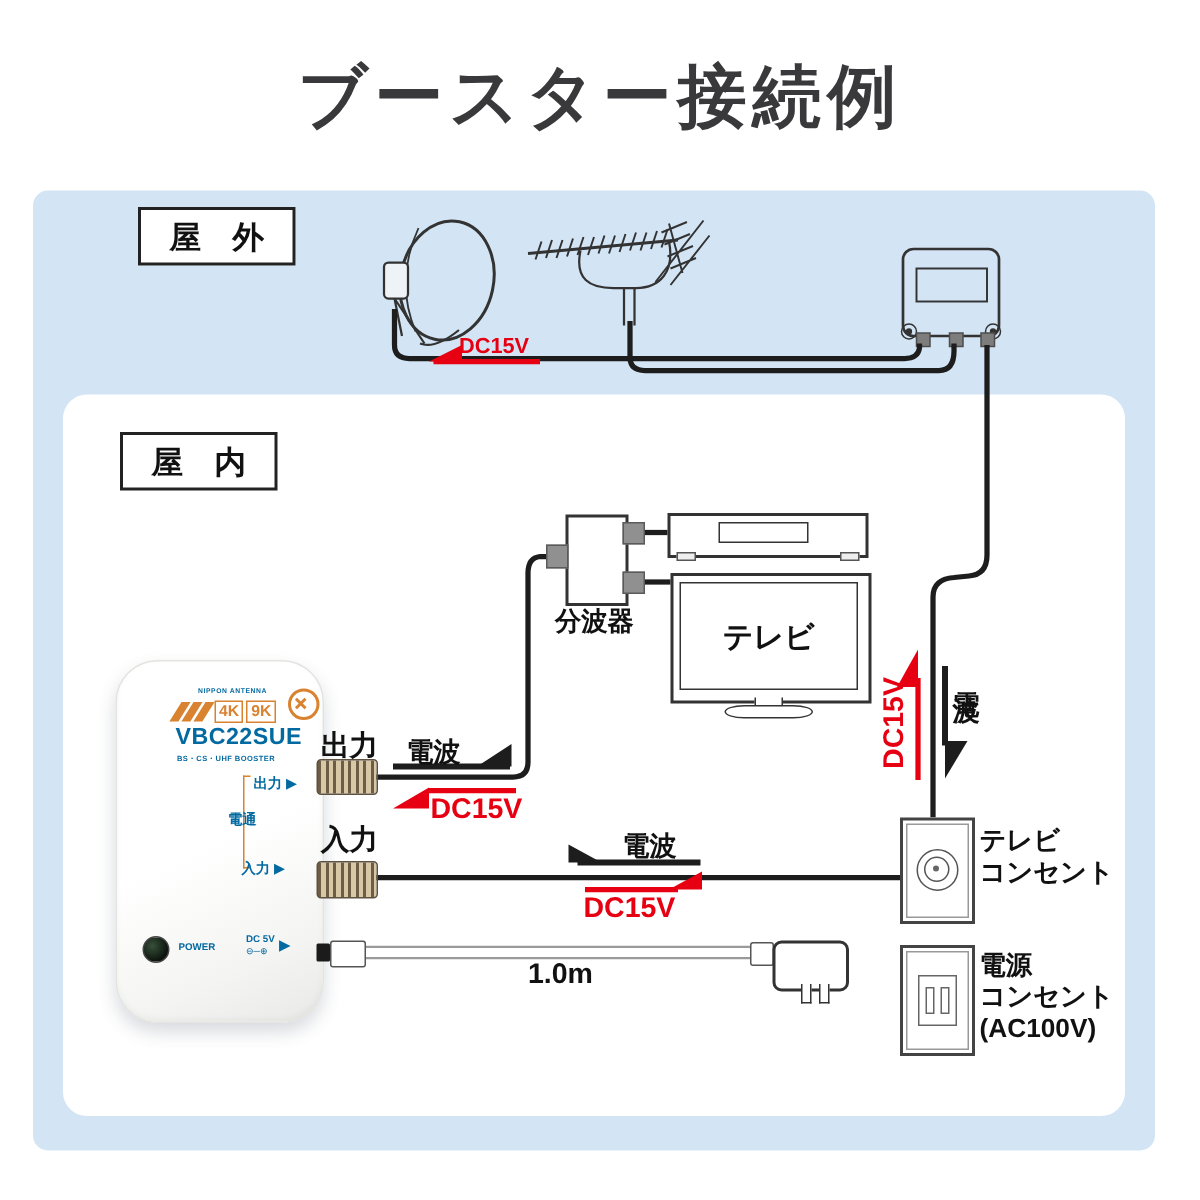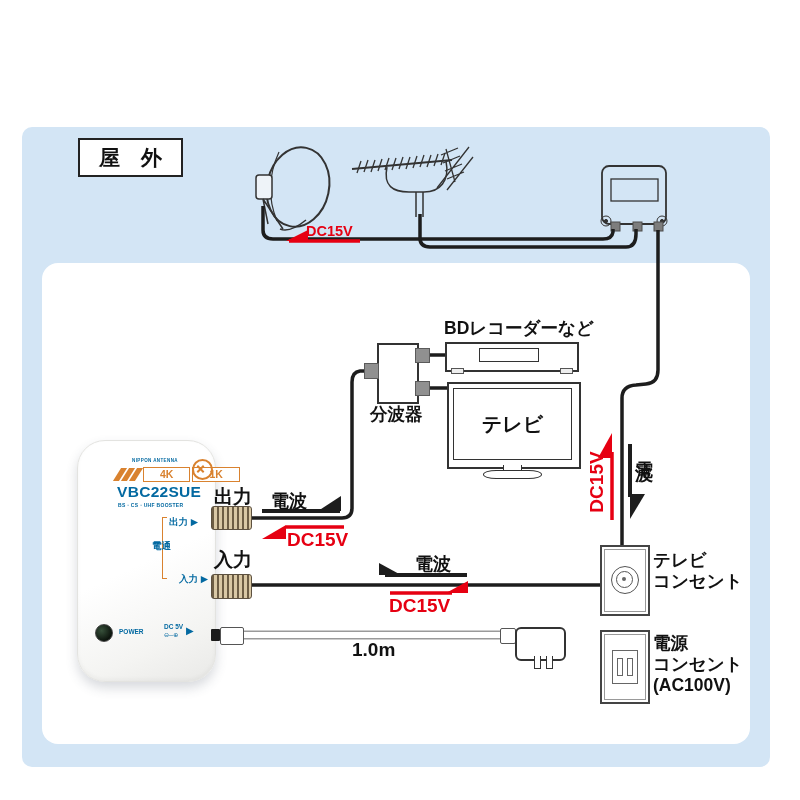--- a/index.html
+++ b/index.html
@@ -16,21 +16,21 @@
   svg.overlay{left:0;top:0;pointer-events:none;}
   
   .booster{left:77px;top:440px;width:137px;height:240px;border-radius:28px;
            background:linear-gradient(155deg,#ffffff 50%,#f4f4f2 80%,#e9e9e7);
            border:1px solid #e3e3e0;box-shadow:0 6px 12px rgba(60,70,90,.20), inset 0 -2px 4px rgba(0,0,0,.04);}
   .o{color:#0369a1;}
   .brand{left:116px;top:458px;width:78px;text-align:center;font-size:4.5px;font-weight:bold;letter-spacing:.4px;}
   .logo-row{left:117px;top:467px;display:flex;align-items:center;height:15px;}
   .slash{width:6px;height:13px;background:#d9822f;transform:skewX(-32deg);margin-right:2px;}
   .kbox{border:1.5px solid #d9822f;color:#d9822f;font-size:10.5px;font-weight:bold;
-        height:13px;line-height:13px;padding:0 16px;margin-left:2px;background:#fff;text-align:right;}
+        height:13px;line-height:13px;padding:0 2px;margin-left:2px;background:#fff;text-align:right;}
   .ticon{left:192px;top:459px;width:17px;height:17px;border:2px solid #d9822f;border-radius:50%;}
   .ticon i{position:absolute;left:2px;top:6.5px;width:9px;height:2px;background:#d9822f;display:block;}
   .ticon i.r1{transform:rotate(45deg);} .ticon i.r2{transform:rotate(-45deg);}
   .model{left:117px;top:483px;font-size:15.5px;font-weight:bold;letter-spacing:.3px;}
   .subt{left:118px;top:502px;font-size:5px;font-weight:bold;letter-spacing:.3px;}
   .bracket-v{left:162px;top:517px;width:1.2px;height:62px;background:#d9822f;}
   .bracket-a{width:5px;height:1.2px;background:#d9822f;}
   .ptext{font-size:9.5px;font-weight:bold;}
   .led{left:95px;top:624px;width:16px;height:16px;border-radius:50%;
        background:radial-gradient(circle at 35% 35%,#37503a,#0c140d 70%);border:1px solid #444;}
@@ -70,26 +70,30 @@
   .slot{position:absolute;top:7px;width:4px;height:16px;border:1px solid #666;background:#fff;}
   
   .ac-body{left:515px;top:627px;width:47px;height:30px;background:#fff;border:2px solid #333;border-radius:6px;}
   .prong{width:5px;height:12px;background:#fff;border:1.5px solid #333;border-top:none;}
 </style>
 </head>
 <body>
 
 <div class="page">
 
+  <div class="abs title">ブースター接続例</div>
 
   <div class="abs zone-outdoor"></div>
   <div class="abs zone-indoor"></div>
 
-  <div class="abs zone-label" style="left:78px;top:138px;text-align:right;">
+  <div class="abs zone-label" style="left:92px;top:138px;text-align:right;">
     <span>屋　外</span>
+  </div>
+  <div class="abs zone-label" style="left:80px;top:288px;">
+    <span>屋　内</span>
   </div>
 
   <svg class="abs overlay" width="800" height="800" viewBox="0 0 800 800">
 
     <g stroke="#333" fill="none">
       <ellipse cx="298" cy="187" rx="31" ry="40" transform="rotate(12 298 187)" stroke-width="2"></ellipse>
       <path d="M279,152 Q263,187 277,221" stroke-width="1.2"></path>
       <rect x="256" y="175" width="16" height="24" rx="3" fill="#eef3f8" stroke-width="1.5"></rect>
       <path d="M263,199 L268,224 M263,199 L283,229 M306,220 Q290,233 280,229" stroke-width="1.5"></path>
     </g>
@@ -149,34 +153,34 @@
     </g>
   </svg>
 
   <div class="abs booster"></div>
   <div class="abs brand o">NIPPON ANTENNA</div>
   <div class="abs logo-row">
     <span class="slash"></span>
     <span class="slash"></span>
     <span class="slash"></span>
     <span class="kbox">4K</span>
-    <span class="kbox">1K</span>
+    <span class="kbox">9K</span>
   </div>
   <div class="abs ticon">
       <i class="r1"></i>
       <i class="r2"></i>
     </div>
   <div class="abs model o">VBC22SUE</div>
   <div class="abs subt o">BS・CS・UHF BOOSTER</div>
   <div class="abs bracket-v"></div>
   <div class="abs bracket-a" style="left:162px;top:517px;"></div>
   <div class="abs bracket-a" style="left:162px;top:578px;"></div>
   <div class="abs ptext o" style="left:169px;top:516px;">出力 ▶</div>
   <div class="abs ptext o" style="left:152px;top:540px;">電通</div>
-  <div class="abs ptext o" style="left:179px;top:573px;">入力 ▶</div>
+  <div class="abs ptext o" style="left:161px;top:573px;">入力 ▶</div>
   <div class="abs led"></div>
   <div class="abs tinytext o" style="left:119px;top:628px;">POWER</div>
   <div class="abs tinytext o" style="left:164px;top:623px;">DC 5V</div>
   <div class="abs o" style="left:164px;top:631px;font-size:6px;">⊖─⊕</div>
   <div class="abs o" style="left:186px;top:625px;font-size:10px;">▶</div>
 
   <div class="abs fconn" style="top:506px;height:22px;"></div>
   <div class="abs fconn" style="top:574px;height:23px;"></div>
   <div class="abs dcplug-tip"></div>
   <div class="abs dcplug-body"></div>
@@ -184,21 +188,20 @@
 
   <div class="abs biglabel" style="left:214px;top:484px;">出力</div>
   <div class="abs biglabel" style="left:214px;top:547px;">入力</div>
 
   <div class="abs splitter"></div>
   <div class="abs stub" style="left:364px;top:363px;width:13px;height:14px;"></div>
   <div class="abs stub" style="left:415px;top:348px;width:13px;height:13px;"></div>
   <div class="abs stub" style="left:415px;top:381px;width:13px;height:13px;"></div>
   <div class="abs midlabel" style="left:370px;top:404px;">分波器</div>
 
-  <div class="abs midlabel" style="left:444px;top:318px;">BDレコーダーなど</div>
   <div class="abs bd"></div>
   <div class="abs bd-disp"></div>
   <div class="abs foot" style="left:451px;top:368px;width:11px;"></div>
   <div class="abs foot" style="left:560px;top:368px;width:11px;"></div>
 
   <div class="abs tv"></div>
   <div class="abs tv-screen">
     <span>テレビ</span>
   </div>
   <div class="abs tv-neck"></div>

